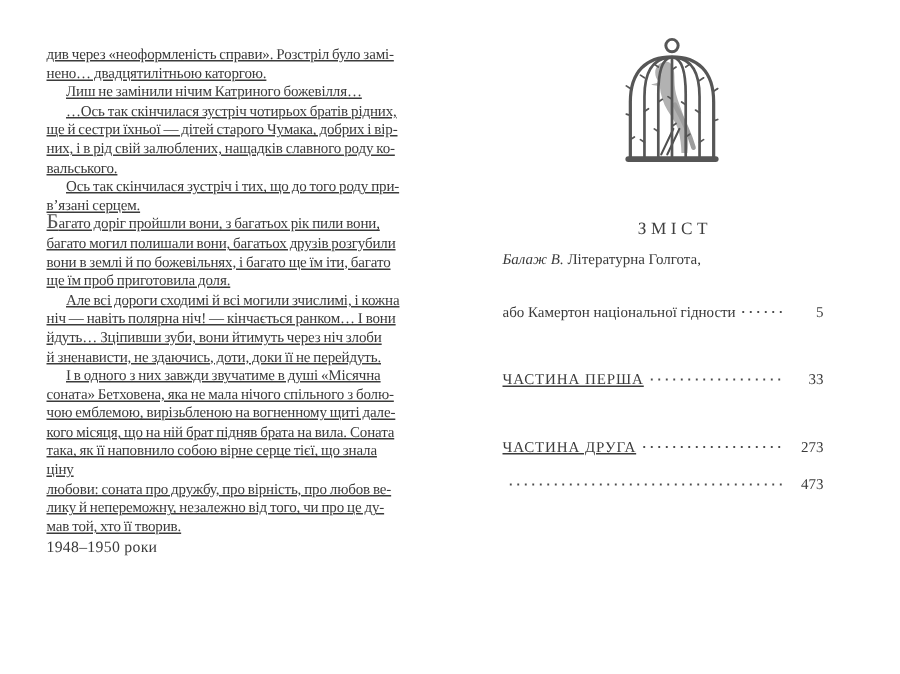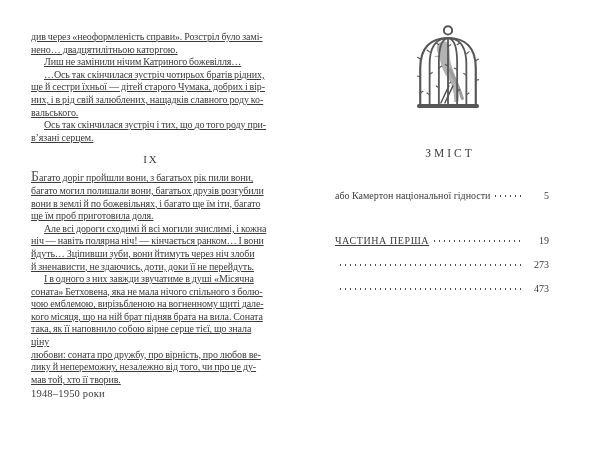--- a/index.html
+++ b/index.html
@@ -71,21 +71,20 @@
 <div class="left-page body-text">
   <p>див через «неоформленість справи». Розстріл було замі-
 нено… двадцятилітньою каторгою.</p>
   <p class="indent">Лиш не замінили нічим Катриного божевілля…</p>
   <p class="indent">…Ось так скінчилася зустріч чотирьох братів рідних,
 ще й сестри їхньої — дітей старого Чумака, добрих і вір-
 них, і в рід свій залюблених, нащадків славного роду ко-
 вальського.</p>
   <p class="indent">Ось так скінчилася зустріч і тих, що до того роду при-
 в’язані серцем.</p>
-  <div class="section-heading">IX</div>
   <p class="initial-para">Багато доріг пройшли вони, з багатьох рік пили вони,
 багато могил полишали вони, багатьох друзів розгубили
 вони в землі й по божевільнях, і багато ще їм іти, багато
 ще їм проб приготовила доля.</p>
   <p class="indent">Але всі дороги сходимі й всі могили зчислимі, і кожна
 ніч — навіть полярна ніч! — кінчається ранком… І вони
 йдуть… Зціпивши зуби, вони йтимуть через ніч злоби
 й зненависти, не здаючись, доти, доки її не перейдуть.</p>
   <p class="indent">І в одного з них завжди звучатиме в душі «Місячна
 соната» Бетховена, яка не мала нічого спільного з болю-
@@ -141,32 +140,34 @@
       <path d="M66 40 L69 38"></path>
         <path d="M66 62 L69 61"></path>
     </g>
   </svg>
 </div>
 
 <div class="toc-title">ЗМІСТ</div>
 
 <div class="toc">
   <div class="toc-entry">
+    <div><span class="toc-author">Балаж В.</span><span> Літературна Голгота,</span></div>
     <div class="toc-row">
       <span class="toc-label">або Камертон національної гідности</span>
       <span class="leader"></span>
       <span class="toc-page">5</span>
     </div>
   </div>
   <div class="toc-entry toc-row">
     <span class="toc-label caps">ЧАСТИНА ПЕРША</span>
     <span class="leader"></span>
-    <span class="toc-page">19</span>
+    <span class="toc-page">33</span>
   </div>
   <div class="toc-entry toc-row">
+    <span class="toc-label caps">ЧАСТИНА ДРУГА</span>
     <span class="leader"></span>
     <span class="toc-page">273</span>
   </div>
   <div class="toc-entry toc-row">
     <span class="leader"></span>
     <span class="toc-page">473</span>
   </div>
 </div>
 
 </body></html>

